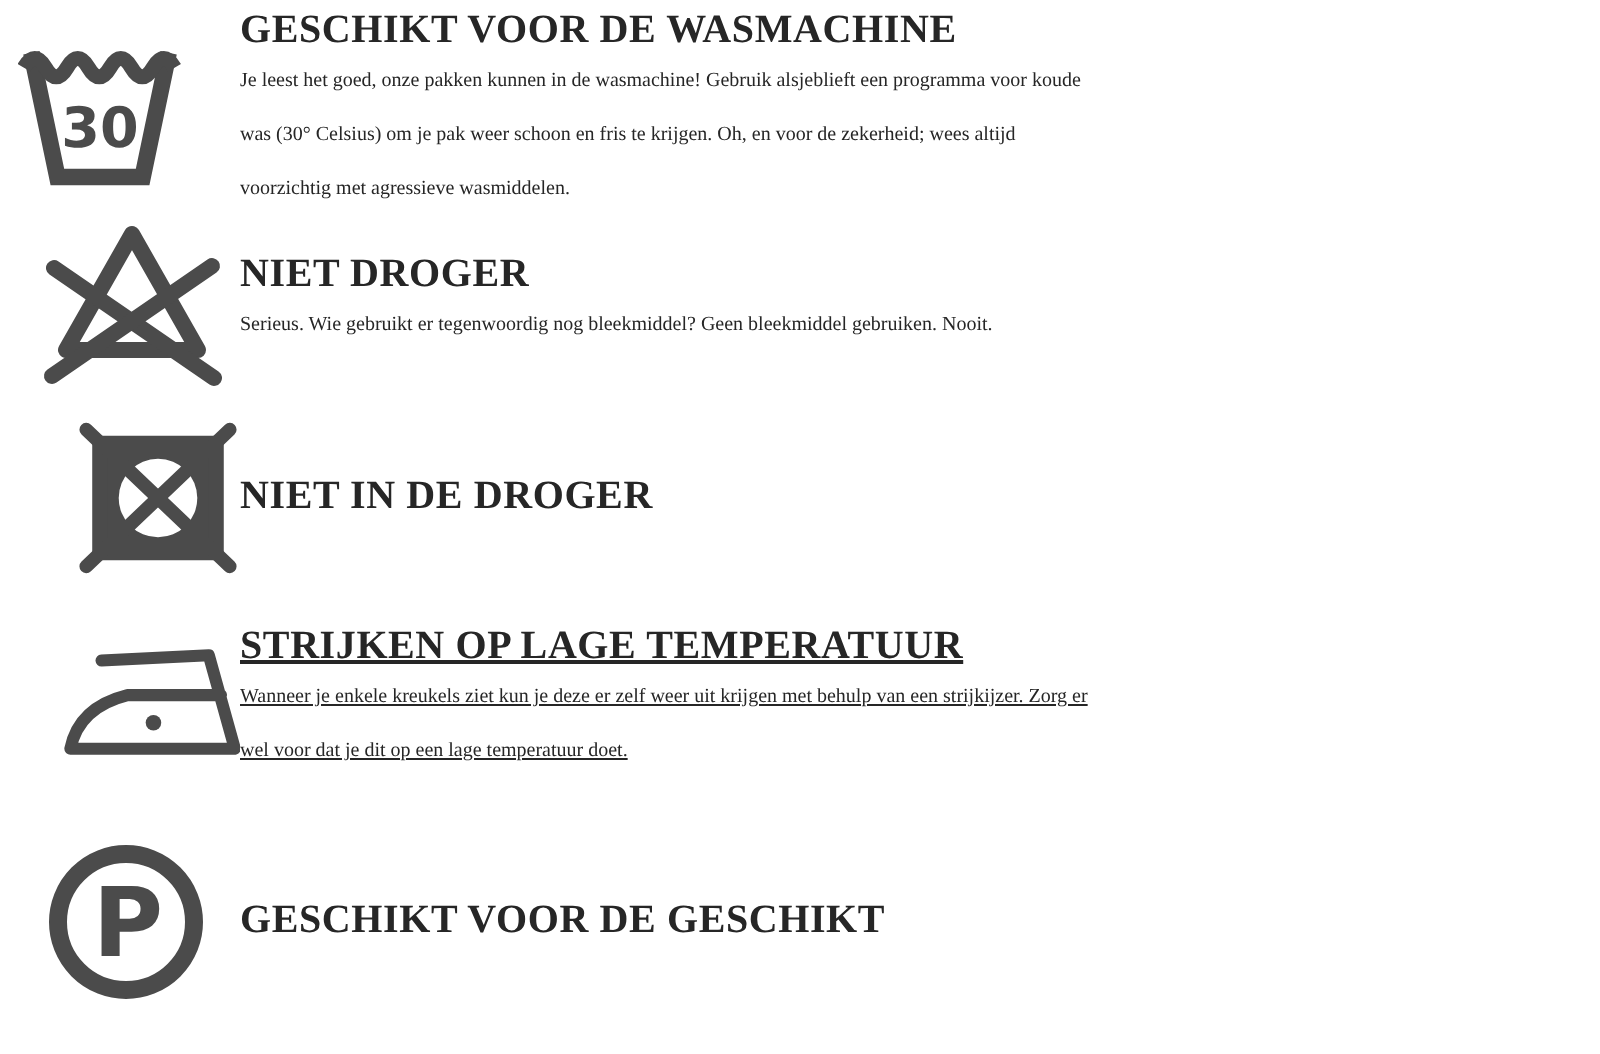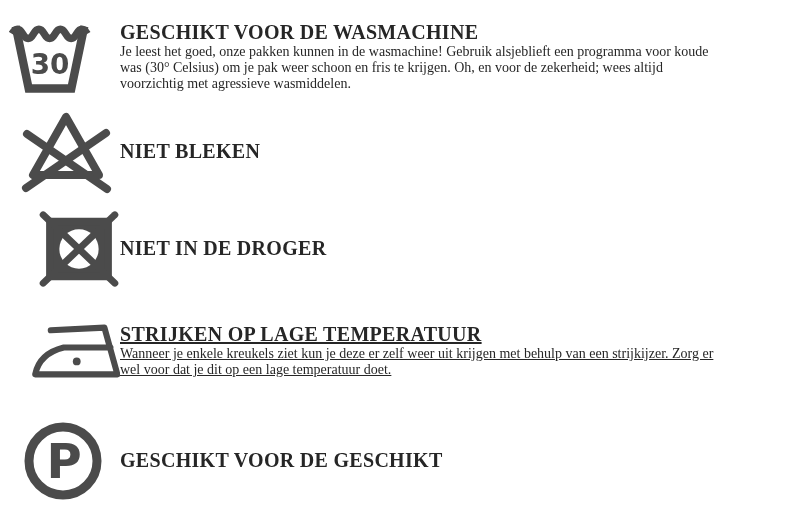--- a/index.html
+++ b/index.html
@@ -22,21 +22,21 @@
   .row-4{height:102px;text-decoration:underline;}
   .row-5{height:118px;}
   .icon-col{flex:0 0 120px;width:120px;display:flex;justify-content:center;align-items:center;}
   .text-col{flex:1;padding-right:14px;overflow:hidden;}
   .title{
     font-size:20px;font-weight:bold;letter-spacing:0.3px;
     line-height:20px;margin-bottom:2px;color:var(--text-color);
     white-space:pre;
   }
   .body{
-    font-size:14px;line-height:16px;color:var(--text-color);
+    font-size:10px;line-height:27px;color:var(--text-color);
     white-space:pre;
   }
   svg .ln{stroke:var(--icon-color);fill:none;}
   svg .fl{fill:var(--icon-color);}
   .icon-wash{margin-left:-20px;}
   .icon-bleach{margin-left:12px;}
   .icon-dryer{margin-left:38px;}
   .icon-iron{margin-left:30px;}
   .icon-p{margin-left:6px;}
   .num30{
@@ -71,21 +71,22 @@
 
   <section class="row row-2">
     <div class="icon-col">
       <svg class="icon-bleach" width="96" height="84" viewBox="0 0 96 84" aria-hidden="true">
         <path class="ln" d="M48 7 L15 65 L81 65 Z" stroke-width="8" stroke-linejoin="round"></path>
         <path class="ln" d="M9 24 L89 79" stroke-width="8" stroke-linecap="round"></path>
         <path class="ln" d="M88 23 L8 78" stroke-width="8" stroke-linecap="round"></path>
       </svg>
     </div>
     <div class="text-col">
-      <h2 class="title">NIET BLEKEN</h2>
+      <h2 class="title">NIET DROGER</h2>
+      <p class="body">Serieus. Wie gebruikt er tegenwoordig nog bleekmiddel? Geen bleekmiddel gebruiken. Nooit.</p>
     </div>
   </section>
 
   <section class="row row-3">
     <div class="icon-col">
       <svg class="icon-dryer" width="96" height="88" viewBox="0 0 96 88" aria-hidden="true">
         <defs>
           <mask id="dryer-mask">
             <rect x="14" y="12" width="68" height="64" fill="#fff"></rect>
             <circle cx="48" cy="44" r="23" fill="#000"></circle>

